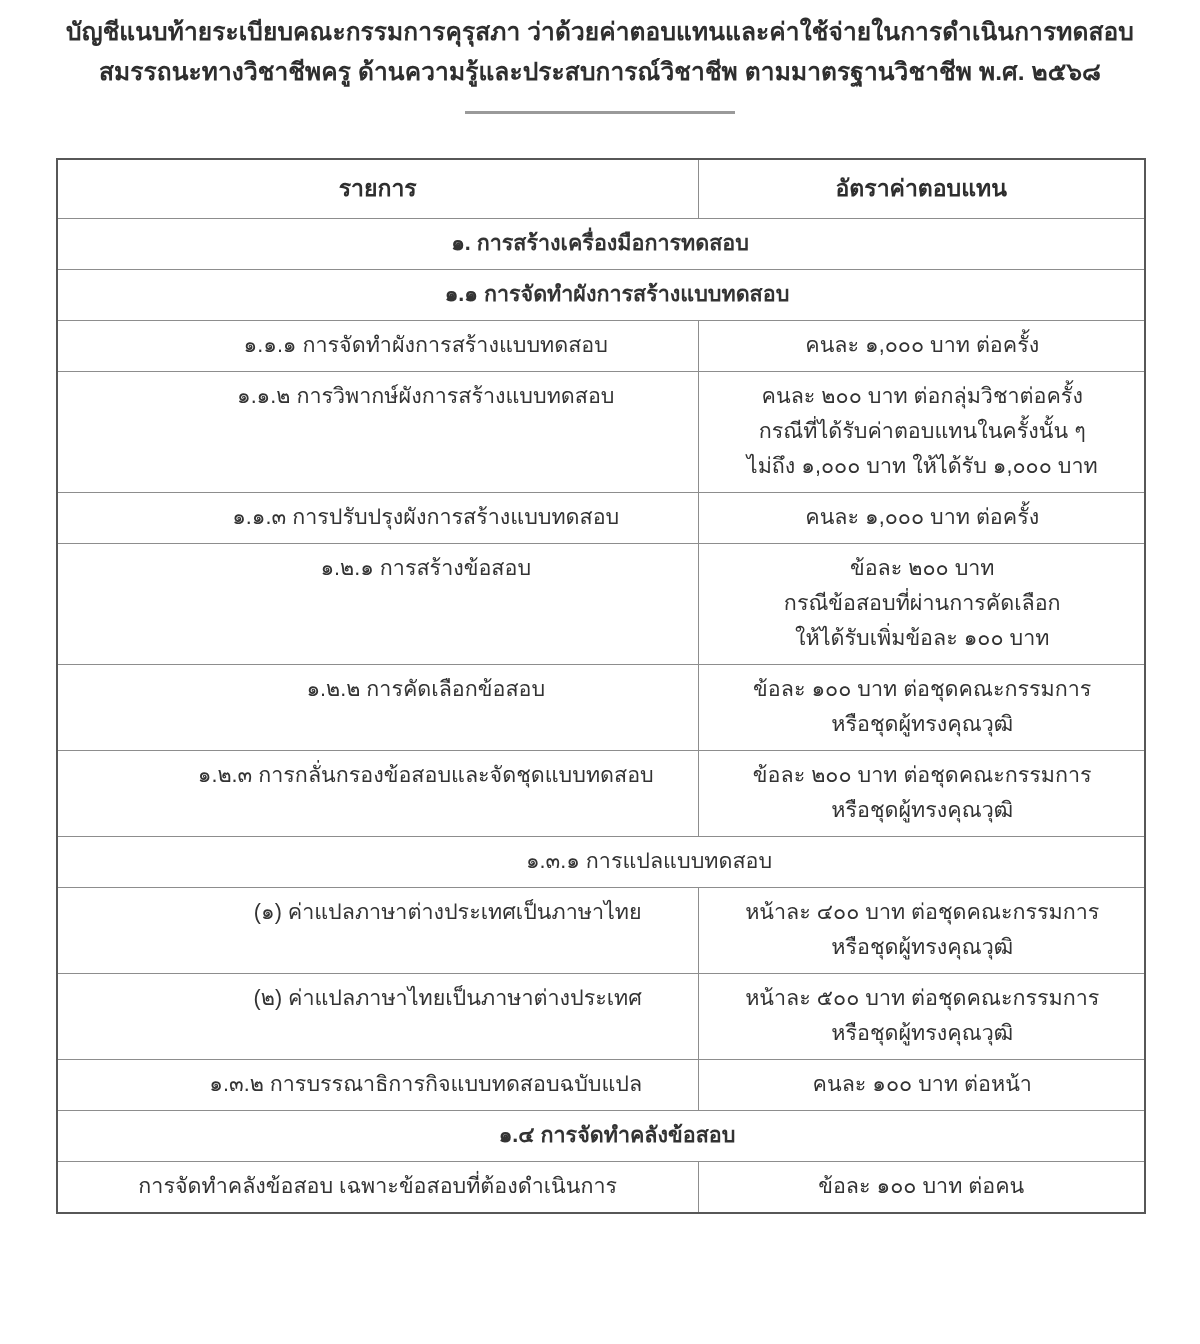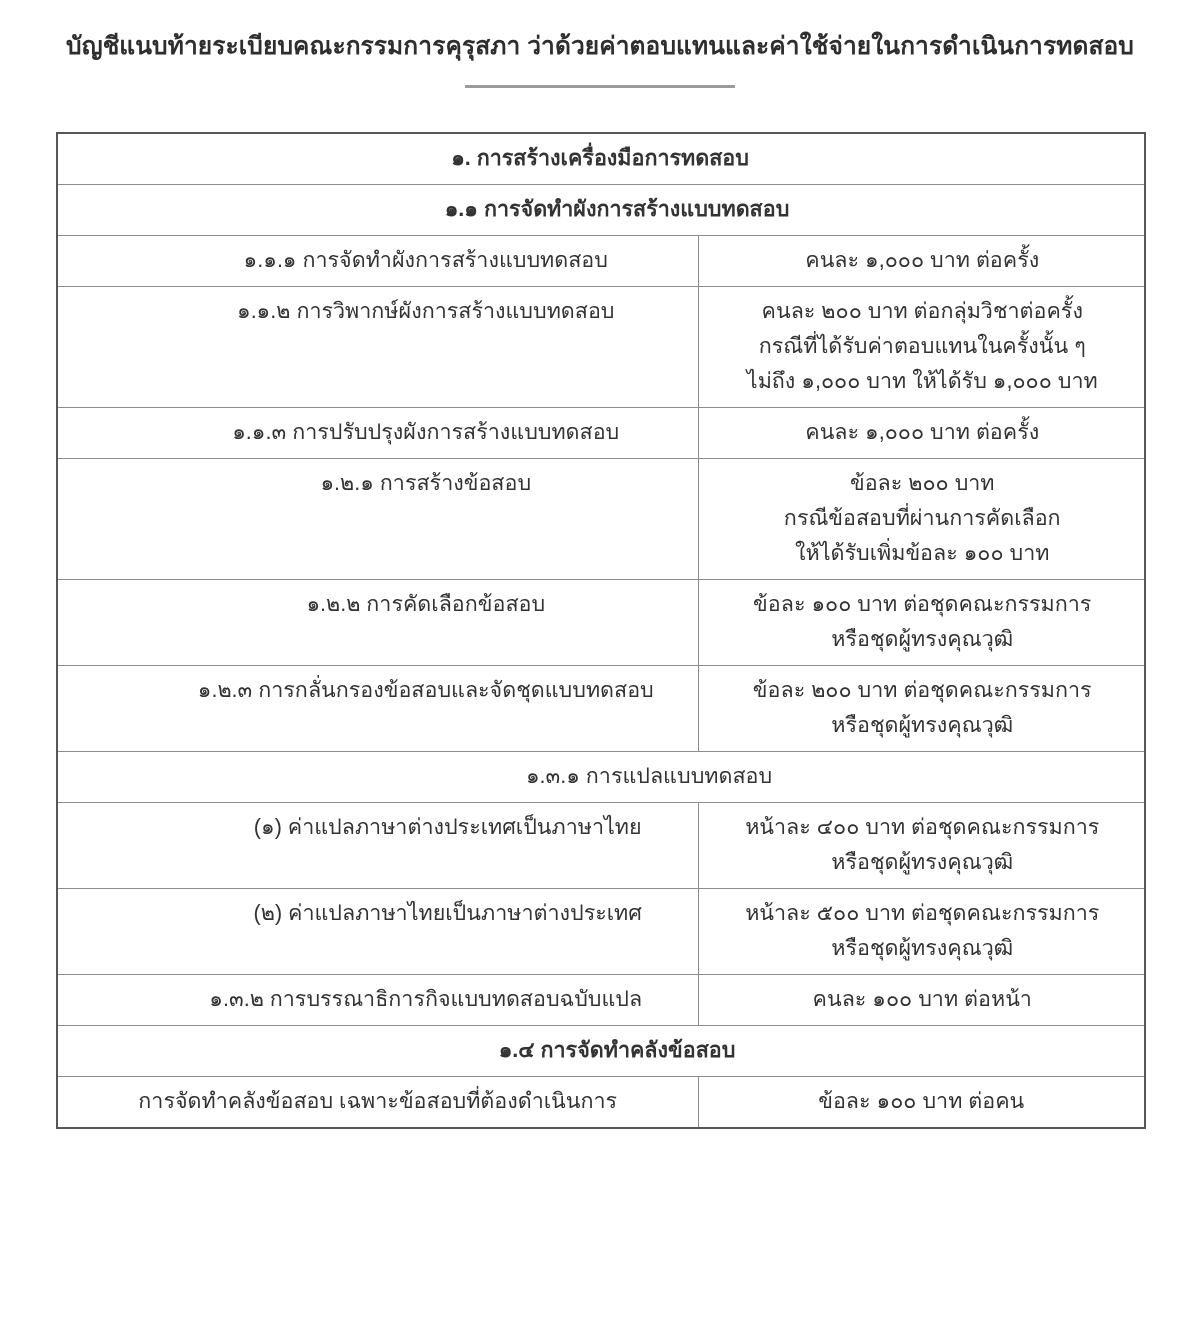--- a/index.html
+++ b/index.html
@@ -18,21 +18,21 @@
   .page {
     position: relative;
     width: 1200px;
     height: 1344px;
     box-sizing: border-box;
     overflow: hidden;
   }
 
   
   .title-block {
-    padding-top: 26px;
+    padding-top: 12px;
     text-align: center;
   }
   .title-line {
     font-size: 24.5px;
     font-weight: bold;
     line-height: 40px;
     letter-spacing: 0.1px;
     color: #2e2e2e;
     white-space: nowrap;
   }
@@ -125,33 +125,42 @@
   .centered .cellpad { text-align: center; padding-left: 12px; padding-right: 12px; }
   .centered .line { white-space: normal; }
 </style>
 </head>
 <body>
 
 <div class="page">
 
   <div class="title-block">
     <div class="title-line">บัญชีแนบท้ายระเบียบคณะกรรมการคุรุสภา ว่าด้วยค่าตอบแทนและค่าใช้จ่ายในการดำเนินการทดสอบ</div>
+    <div class="title-line">สมรรถนะทางวิชาชีพครู ด้านความรู้และประสบการณ์วิชาชีพ ตามมาตรฐานวิชาชีพ พ.ศ. ๒๕๖๘</div>
   </div>
 
   <div class="title-rule-wrap">
     <span class="title-rule"></span>
   </div>
 
   <div class="table-wrap">
     <table class="fee-table">
       <colgroup>
         <col class="col-item">
         <col class="col-rate">
       </colgroup>
       <tbody>
+        <tr class="hdr">
+          <td>
+            <div class="cellpad">รายการ</div>
+          </td>
+          <td>
+            <div class="cellpad">อัตราค่าตอบแทน</div>
+          </td>
+        </tr>
       <tr class="sectionrow lvl1">
             <td colspan="2">
               <div class="cellpad">
                 <span class="line">๑. การสร้างเครื่องมือการทดสอบ</span>
               </div>
             </td>
           </tr>
           <tr class="sectionrow lvl2">
             <td colspan="2">
               <div class="cellpad">

